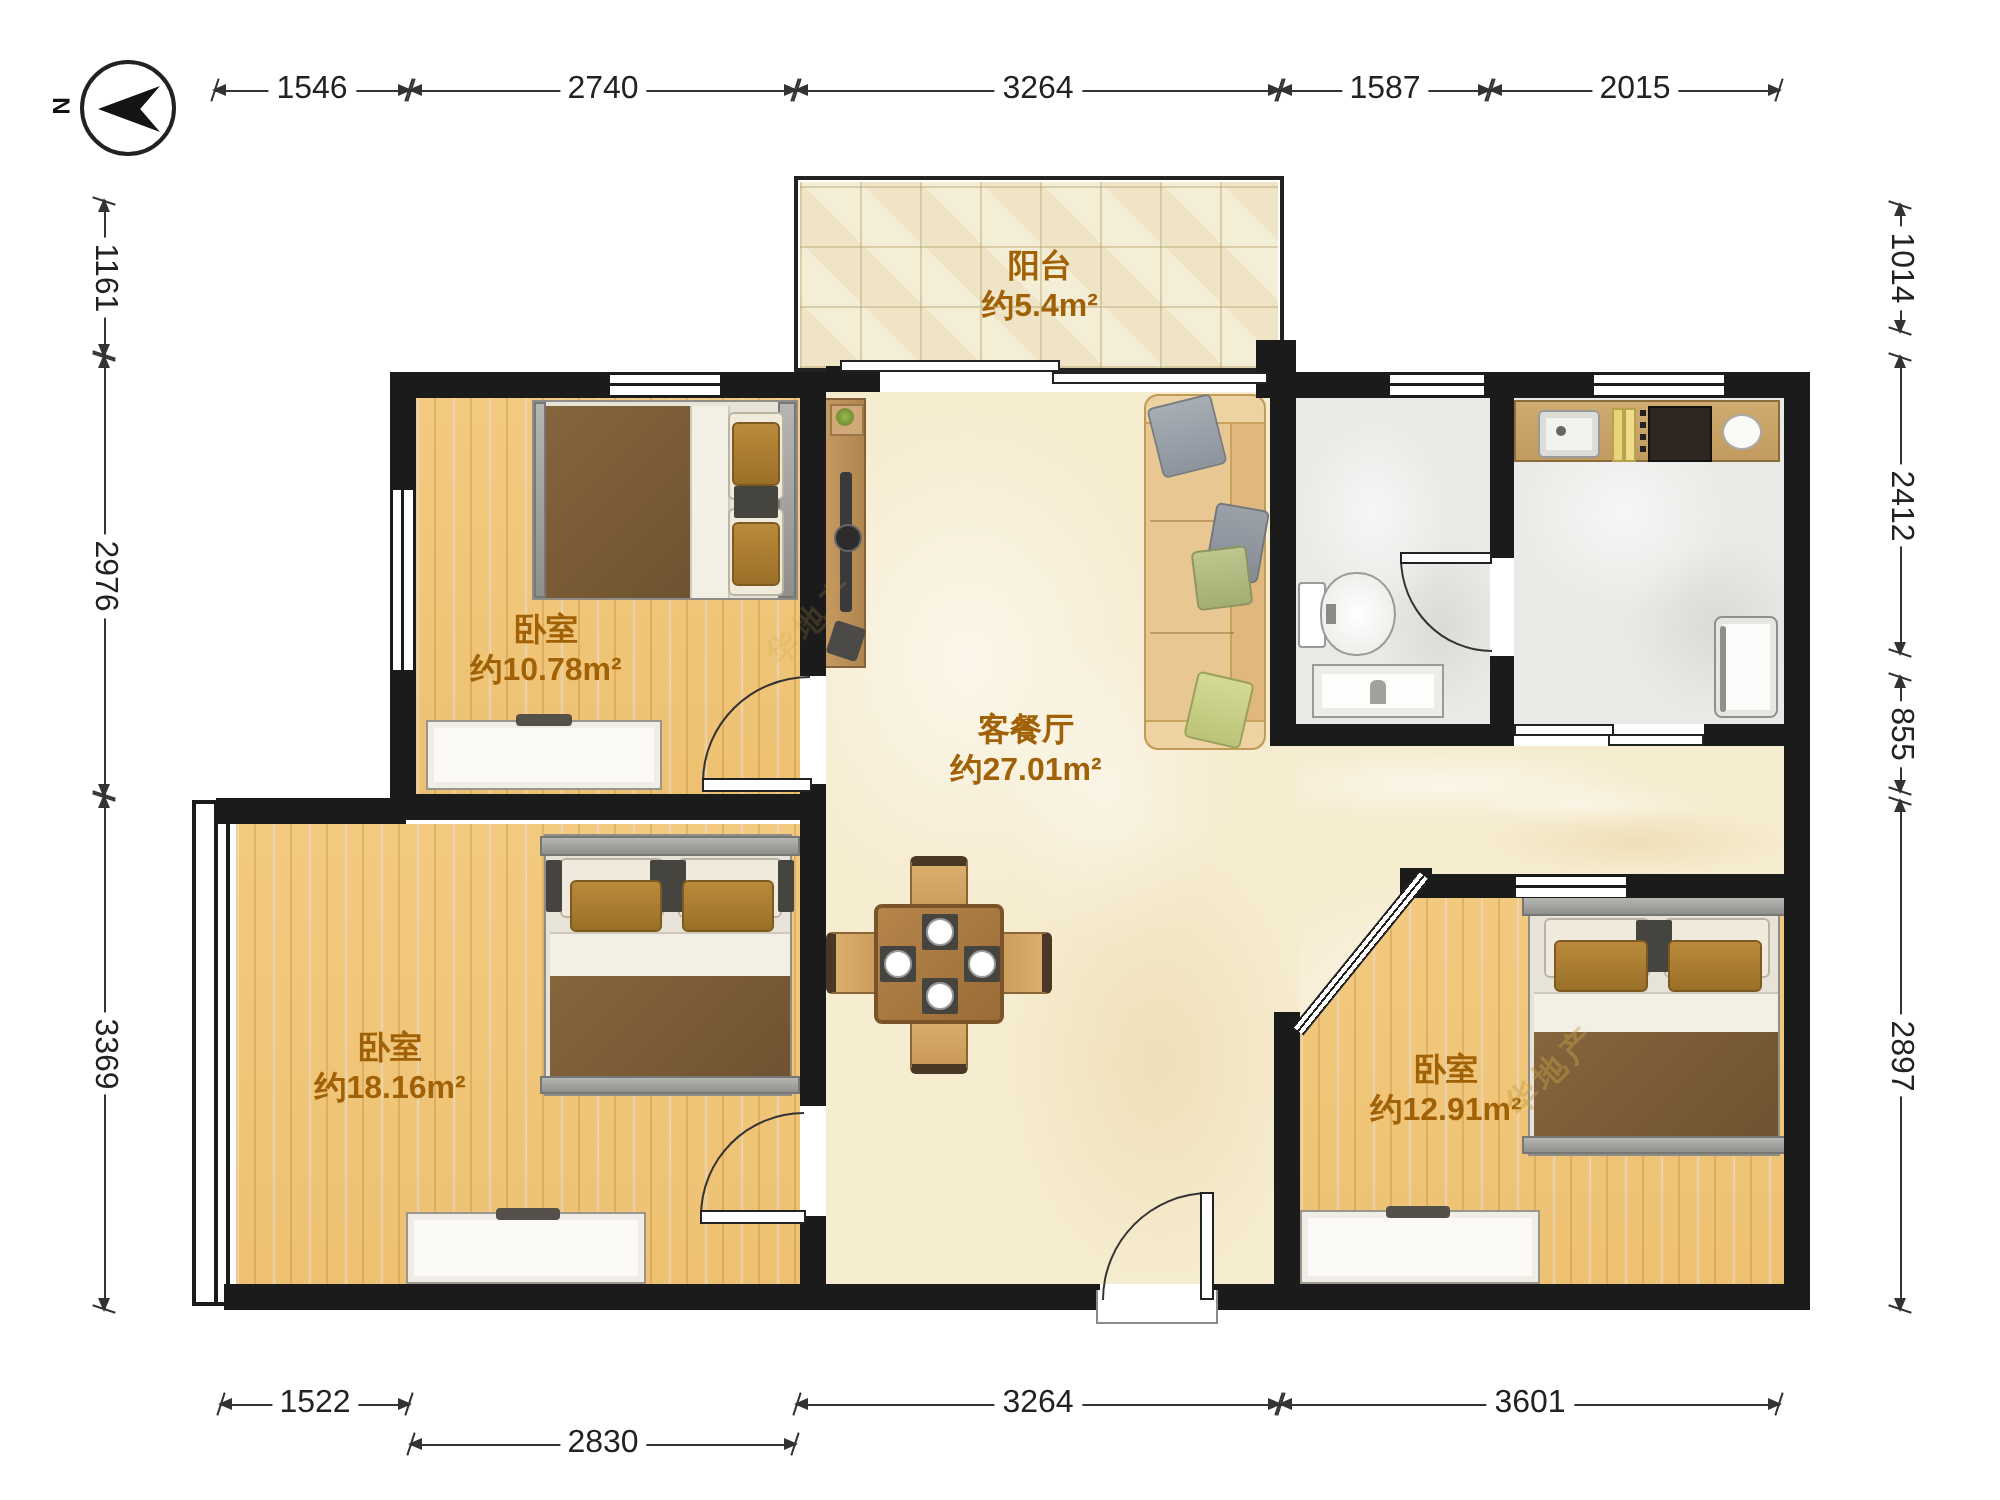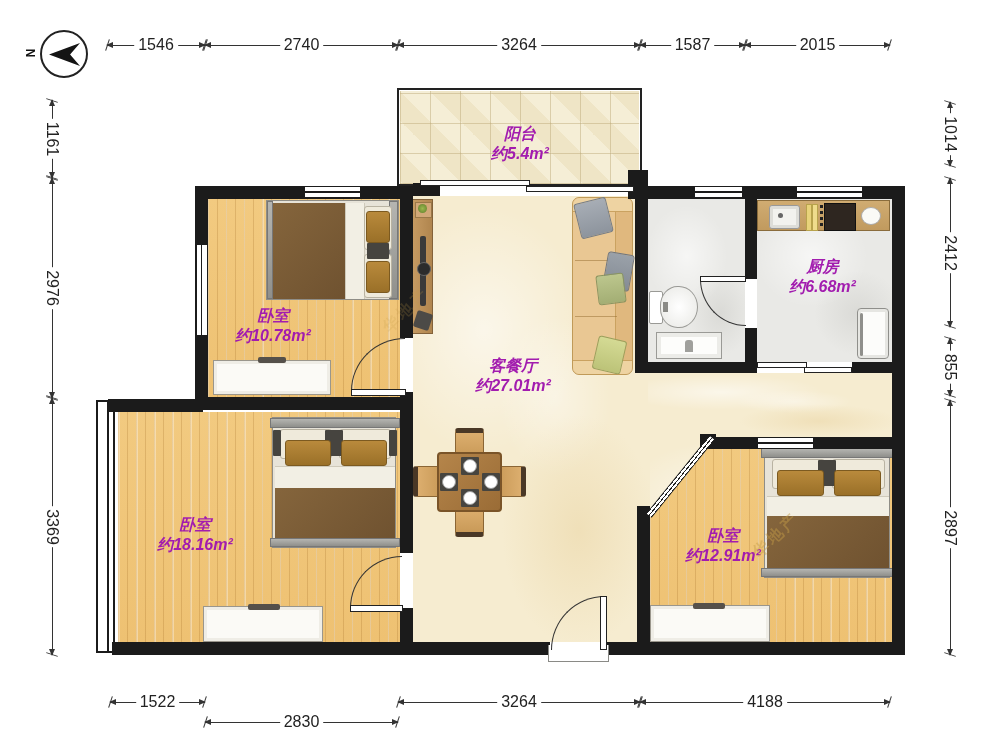--- a/index.html
+++ b/index.html
@@ -41,22 +41,22 @@
   .furn{position:absolute;z-index:20;box-sizing:border-box;}
   .dresser{background:#fbfaf6;border:1px solid #9a968c;box-shadow:inset 0 0 0 3px #efede6;}
   .handle{background:#55504a;border-radius:2px;}
   .bedframe{background:#e7e3d8;border:1px solid #8f8d86;}
   .hb{position:absolute;background:linear-gradient(#b5b5b1,#8f8f8b);border:1px solid #777;box-sizing:border-box;}
   .blanket{position:absolute;background:linear-gradient(135deg,#85653c,#6f5230);}
   .sheet{position:absolute;background:#f2efe4;border-left:1px solid #cfcabb;border-right:1px solid #cfcabb;}
   .pilw{position:absolute;background:#efeadb;border:1px solid #b9b3a2;border-radius:3px;}
   .pilb{position:absolute;background:linear-gradient(#b98a3c,#9a7028);border:1px solid #7c5a20;border-radius:3px;}
   .acc{position:absolute;background:#46443f;border-radius:1px;}
-  .rlabel{position:absolute;z-index:60;text-align:center;color:#a21caf;font-weight:bold;
-          font-size:16px;line-height:1.25;white-space:nowrap;font-style:italic;}
+  .rlabel{position:absolute;z-index:60;text-align:center;color:#a16207;font-weight:bold;
+          font-size:16px;line-height:1.25;white-space:nowrap;}
   
   .dimh,.dimv{position:absolute;z-index:70;}
   .dimh .ln{position:absolute;left:0;right:0;top:50%;height:1px;background:#333;}
   .dimv .ln{position:absolute;top:0;bottom:0;left:50%;width:1px;background:#333;}
   .dimh .ah{position:absolute;top:50%;width:0;height:0;border-top:3px solid transparent;border-bottom:3px solid transparent;margin-top:-3px;}
   .dimh .a1{left:-1px;border-right:7px solid #333;}
   .dimh .a2{right:-1px;border-left:7px solid #333;}
   .dimv .ah{position:absolute;left:50%;width:0;height:0;border-left:3px solid transparent;border-right:3px solid transparent;margin-left:-3px;}
   .dimv .a1{top:-1px;border-bottom:7px solid #333;}
   .dimv .a2{bottom:-1px;border-top:7px solid #333;}
@@ -244,24 +244,20 @@
     <div>约5.4m²</div>
   </div>
   <div class="rlabel" style="left:200px;top:306px;width:146px;">
     <div>卧室</div>
     <div>约10.78m²</div>
   </div>
   <div class="rlabel" style="left:440px;top:356px;width:146px;">
     <div>客餐厅</div>
     <div>约27.01m²</div>
   </div>
-  <div class="rlabel" style="left:760px;top:257px;width:125px;">
-    <div>厨房</div>
-    <div>约6.68m²</div>
-  </div>
   <div class="rlabel" style="left:122px;top:515px;width:146px;">
     <div>卧室</div>
     <div>约18.16m²</div>
   </div>
   <div class="rlabel" style="left:650px;top:526px;width:146px;">
     <div>卧室</div>
     <div>约12.91m²</div>
   </div>
 
   <div class="dimh" style="left:107px;top:38px;width:98px;height:14px;">
@@ -328,21 +324,21 @@
       <div class="tk" style="left:0;"></div>
       <div class="tk" style="right:0;"></div>
     <span class="lbl">3264</span>
   </div>
   <div class="dimh" style="left:640px;top:695px;width:250px;height:14px;">
     <div class="ln"></div>
       <div class="ah a1"></div>
       <div class="ah a2"></div>
       <div class="tk" style="left:0;"></div>
       <div class="tk" style="right:0;"></div>
-    <span class="lbl">4188</span>
+    <span class="lbl">3601</span>
   </div>
 
   <div class="dimv" style="left:45px;top:100px;width:14px;height:78px;">
     <div class="ln"></div>
       <div class="ah a1"></div>
       <div class="ah a2"></div>
       <div class="tk" style="top:0;"></div>
       <div class="tk" style="bottom:0;"></div>
     <span class="lbl">1161</span>
   </div>

